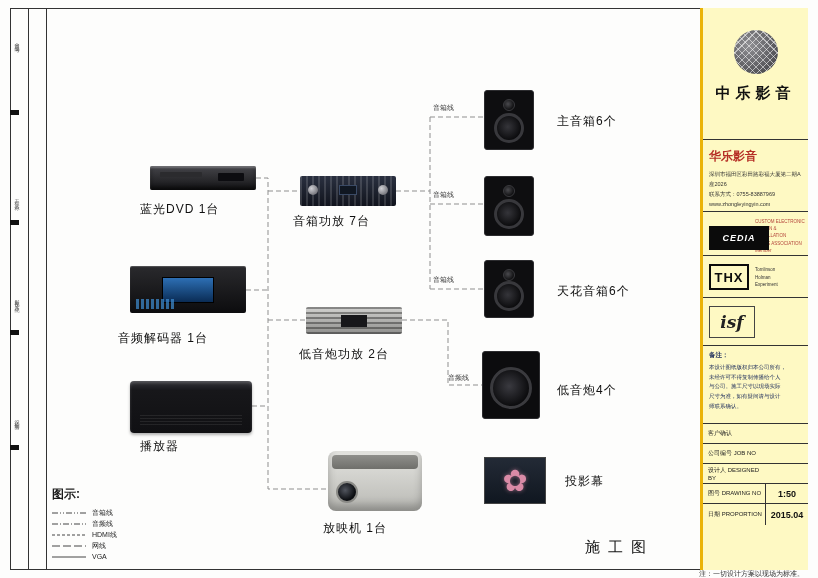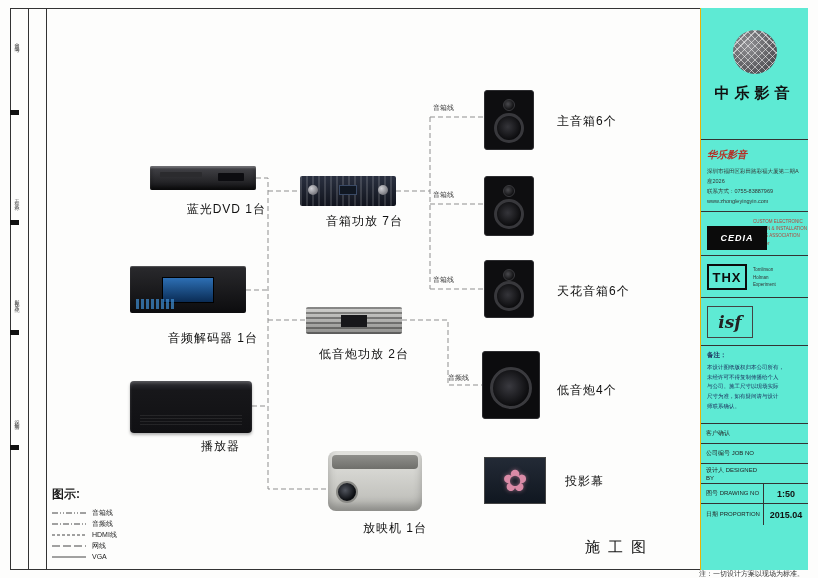--- a/index.html
+++ b/index.html
@@ -4,21 +4,21 @@
 <style>
   * { margin:0; padding:0; box-sizing:border-box; }
   body { background:#e9e9e7; font-family:"Liberation Sans", sans-serif; color:#1a1a1a; }
   .sheet { position:relative; width:818px; height:578px; background:#fdfdfc; overflow:hidden; }
   .frame { position:absolute; left:10px; top:8px; width:798px; height:562px; border:1px solid #333; }
   .vline { position:absolute; top:8px; height:562px; width:0; border-left:1px solid #333; }
   .tick { position:absolute; width:9px; height:5px; background:#111; }
   .side-label { position:absolute; writing-mode:vertical-rl; font-size:5px; color:#555; letter-spacing:2px; }
   svg.wires { position:absolute; left:0; top:0; z-index:1; pointer-events:none; }
   .dev { position:absolute; z-index:2; }
-  .lbl { position:absolute; z-index:3; font-size:12px; color:#111; text-align:right; letter-spacing:1px; }
+  .lbl { position:absolute; z-index:3; font-size:12px; color:#111; text-align:left; letter-spacing:1px; }
   .lbl.left { text-align:left; }
   .wlbl { position:absolute; z-index:3; font-size:7px; color:#333; }
 
   
   .bluray { background:linear-gradient(#45454a,#141416); border-radius:2px; box-shadow:inset 0 2px 2px rgba(255,255,255,.25), inset 0 -3px 4px rgba(0,0,0,.6); }
   .bluray .tray { position:absolute; left:10px; top:6px; width:42px; height:5px; background:#2b2b2e; border-radius:1px; }
   .bluray .disp { position:absolute; right:12px; top:7px; width:26px; height:8px; background:#0c0c10; border-radius:1px; }
   .amp { background:repeating-linear-gradient(90deg, rgba(255,255,255,.14) 0 2px, rgba(0,0,0,0) 2px 6px), linear-gradient(#2a3040,#10131c); border-radius:2px; }
   .amp .knob { position:absolute; top:9px; width:10px; height:10px; border-radius:50%; background:radial-gradient(circle at 35% 35%, #cfcfd4, #55555c); }
   .amp .screenlet { position:absolute; left:50%; top:9px; transform:translateX(-50%); width:18px; height:10px; background:#101722; border:1px solid #3a4a66; }
@@ -44,29 +44,29 @@
   .legend { position:absolute; left:52px; top:486px; z-index:3; }
   .legend .ltitle { font-size:12px; font-weight:bold; margin-bottom:4px; }
   .lrow { display:flex; align-items:center; height:11px; }
   .lrow svg { margin-right:6px; }
   .lrow span { font-size:7px; color:#222; }
 
   .caption { position:absolute; left:585px; top:538px; z-index:3; font-size:15px; letter-spacing:8px; color:#111; }
   .footnote { position:absolute; right:14px; top:569px; z-index:3; font-size:7px; color:#333; }
 
   
-  .tb { position:absolute; left:700px; top:8px; width:108px; height:562px; border-left:1px solid #eab308; z-index:4; background:#5eead4; }
+  .tb { position:absolute; left:700px; top:8px; width:108px; height:562px; border-left:3px solid #eab308; z-index:4; background:#fef9c3; }
   .tb-sec { position:relative; border-bottom:1px solid #333; overflow:hidden; }
   .logo-ball { width:44px; height:44px; border-radius:50%; margin:22px auto 10px auto;
     background: repeating-linear-gradient(45deg, rgba(255,255,255,.55) 0 1px, transparent 1px 5px),
                 repeating-linear-gradient(-45deg, rgba(255,255,255,.55) 0 1px, transparent 1px 5px),
                 radial-gradient(circle at 35% 35%, #909094, #3a3a3e); }
   .logo-text { text-align:center; font-family:"DejaVu Serif", serif; font-size:15px; font-weight:bold; letter-spacing:5px; color:#111; }
   .company { padding:8px 6px; }
-  .company .cname { font-size:10px; font-weight:bold; color:#b62f26; margin-bottom:5px;font-style:italic; }
+  .company .cname { font-size:12px; font-weight:bold; color:#b62f26; margin-bottom:5px; }
   .company .cline { font-size:5.5px; color:#333; line-height:1.8; }
   .cedia-box { position:absolute; left:6px; bottom:5px; width:60px; height:24px; background:#0b0b0b; color:#fff; font-size:9px; font-weight:bold; font-style:italic; display:flex; align-items:center; justify-content:center; letter-spacing:1px; }
   .cedia-text { position:absolute; left:52px; top:6px; font-size:4.5px; color:#b4443a; line-height:1.6; }
   .thx-box { position:absolute; left:6px; top:8px; width:40px; height:26px; border:2px solid #0b0b0b; display:flex; align-items:center; justify-content:center; font-size:13px; font-weight:900; letter-spacing:1px; color:#0b0b0b; }
   .thx-text { position:absolute; left:52px; top:10px; font-size:4.5px; color:#333; line-height:1.7; }
   .isf-box { position:absolute; left:6px; top:8px; width:46px; height:32px; border:1px solid #444; display:flex; align-items:center; justify-content:center; font-family:"DejaVu Serif", serif; font-style:italic; font-size:17px; color:#222;font-weight:bold; }
   .tb-title { display:flex; align-items:center; justify-content:center; font-size:12px; font-weight:bold; letter-spacing:4px; color:#111; }
   .remarks { padding:5px 6px; }
   .remarks .rtitle { font-size:6.5px; font-weight:bold; color:#1a2a5a; margin-bottom:3px; }
   .remarks .rline { font-size:5.5px; color:#1a2a5a; line-height:1.75; }

